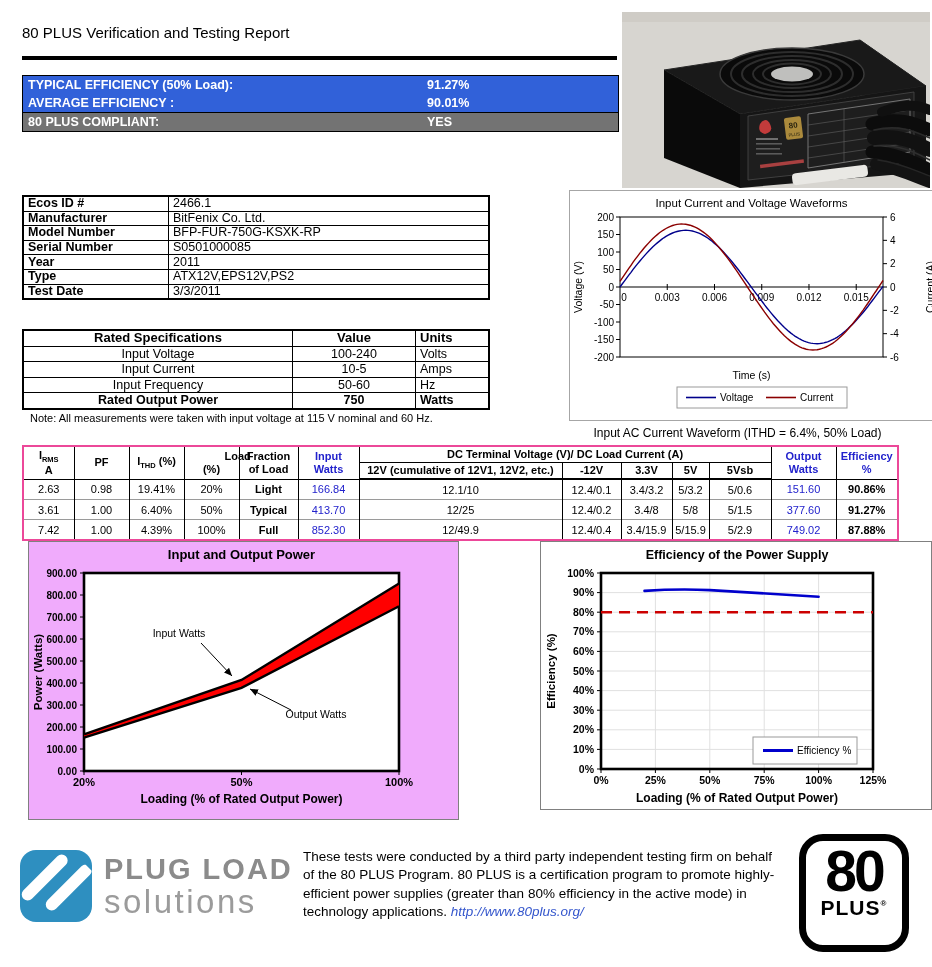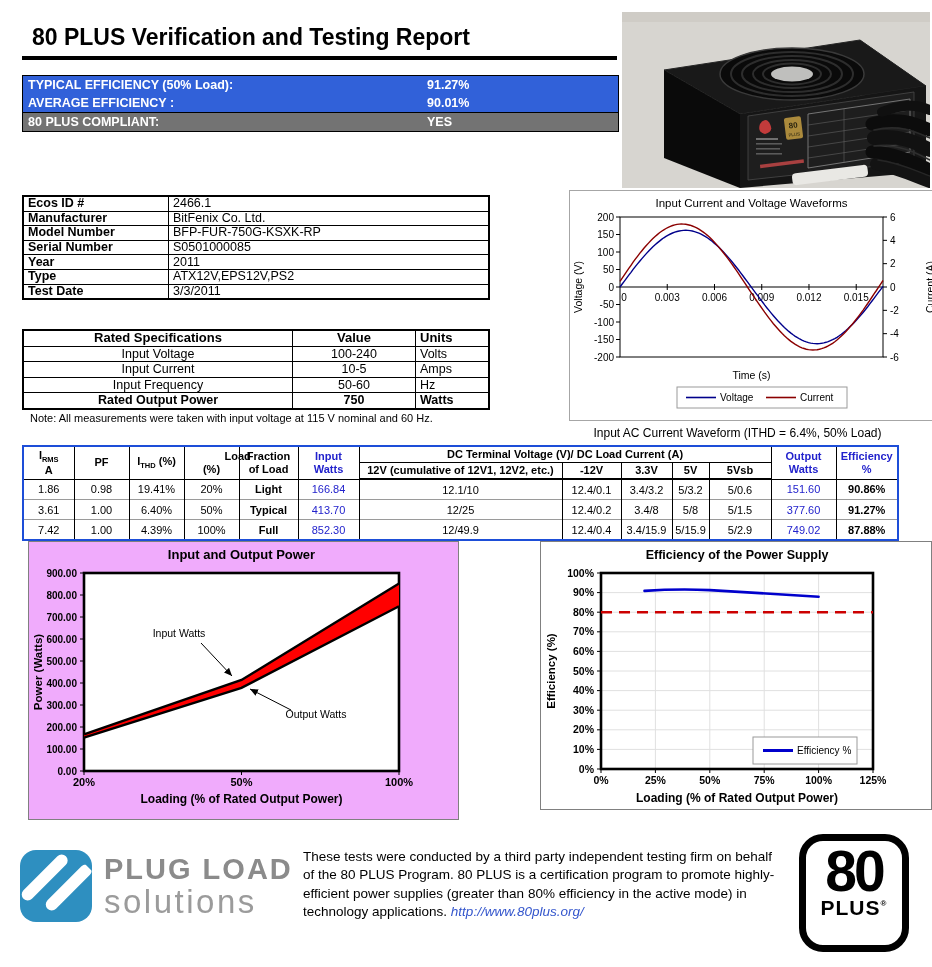--- a/index.html
+++ b/index.html
@@ -1,19 +1,19 @@
 <!DOCTYPE html>
 <html><head>
 <meta charset="utf-8">
 <style>
   html,body{margin:0;padding:0;background:#fff;}
   body{width:932px;height:967px;position:relative;font-family:"Liberation Sans",sans-serif;color:#000;overflow:hidden;}
   .abs{position:absolute;}
   
-  .page-title{left:32px;top:24px;font-size:23px;font-weight:bold;}
+  .page-title{left:22px;top:24px;font-size:15px;font-weight:normal;}
   .title-rule{left:22px;top:56px;width:595px;height:4px;background:#000;}
   
   .summary{left:22px;top:75px;width:595px;border:1px solid #000;}
   .summary-row{height:18px;line-height:18px;background:#3161d9;color:#fff;font-weight:bold;font-size:12.5px;position:relative;padding-left:5px;}
   .summary-row.navy{background:#737373;border-top:1px solid #000;}
   .summary-value{position:absolute;left:404px;top:0;}
   
   .psu{left:622px;top:12px;width:308px;height:176px;}
   
   table{border-collapse:collapse;}
@@ -25,21 +25,21 @@
   .rated th,.rated td{border:1px solid #000;height:14.5px;line-height:14px;padding:0 4px;text-align:center;}
   .rated th{font-size:13px;}
   .rated .units{text-align:left;width:64px;}
   .rated .val{width:114px;}
   .rated tr.b td{font-weight:bold;}
   .spec-note{left:22px;top:412px;font-size:11px;width:480px;padding-left:8px;}
   
   .wave-box{left:528px;top:190px;width:385px;height:229px;border:1px solid #a6a6a6;background:#fff;margin-left:41px;}
   .wave-caption{left:545px;top:426px;width:385px;text-align:center;font-size:12px;}
   
-  .meas{left:22px;top:445px;width:875px;table-layout:fixed;font-size:11px;border:2px solid #1d4ed8;}
+  .meas{left:22px;top:445px;width:875px;table-layout:fixed;font-size:11px;border:2px solid #ec4899;}
   .meas th{border:1px solid #000;padding:0;font-size:11px;line-height:1.15;height:15px;}
   .meas td{border-left:1px solid #000;border-right:1px solid #000;border-top:1px solid #9a9a9a;text-align:center;height:17px;}
   .meas thead tr:last-child th{border-bottom:2px solid #000;}
   .meas .blue{color:#2222cc;}
   .meas td.c-bold{font-weight:bold;}
   .meas sub{font-size:7.5px;}
   
   .power-box{left:28px;top:541px;width:429px;height:277px;border:1px solid #808080;background:#f0abfc;}
   .eff-box{left:540px;top:541px;width:390px;height:267px;border:1px solid #808080;background:#fff;}
   
@@ -313,21 +313,21 @@
     <tr>
       <th>12V (cumulative of 12V1, 12V2, etc.)</th>
       <th>-12V</th>
       <th>3.3V</th>
       <th>5V</th>
       <th>5Vsb</th>
     </tr>
   </thead>
   <tbody>
       <tr>
-        <td>1.86</td>
+        <td>2.63</td>
         <td>0.98</td>
         <td>19.41%</td>
         <td>20%</td>
         <td class="c-bold">Light</td>
         <td class="blue">166.84</td>
         <td>12.1/10</td>
         <td>12.4/0.1</td>
         <td>3.4/3.2</td>
         <td>5/3.2</td>
         <td>5/0.6</td>

